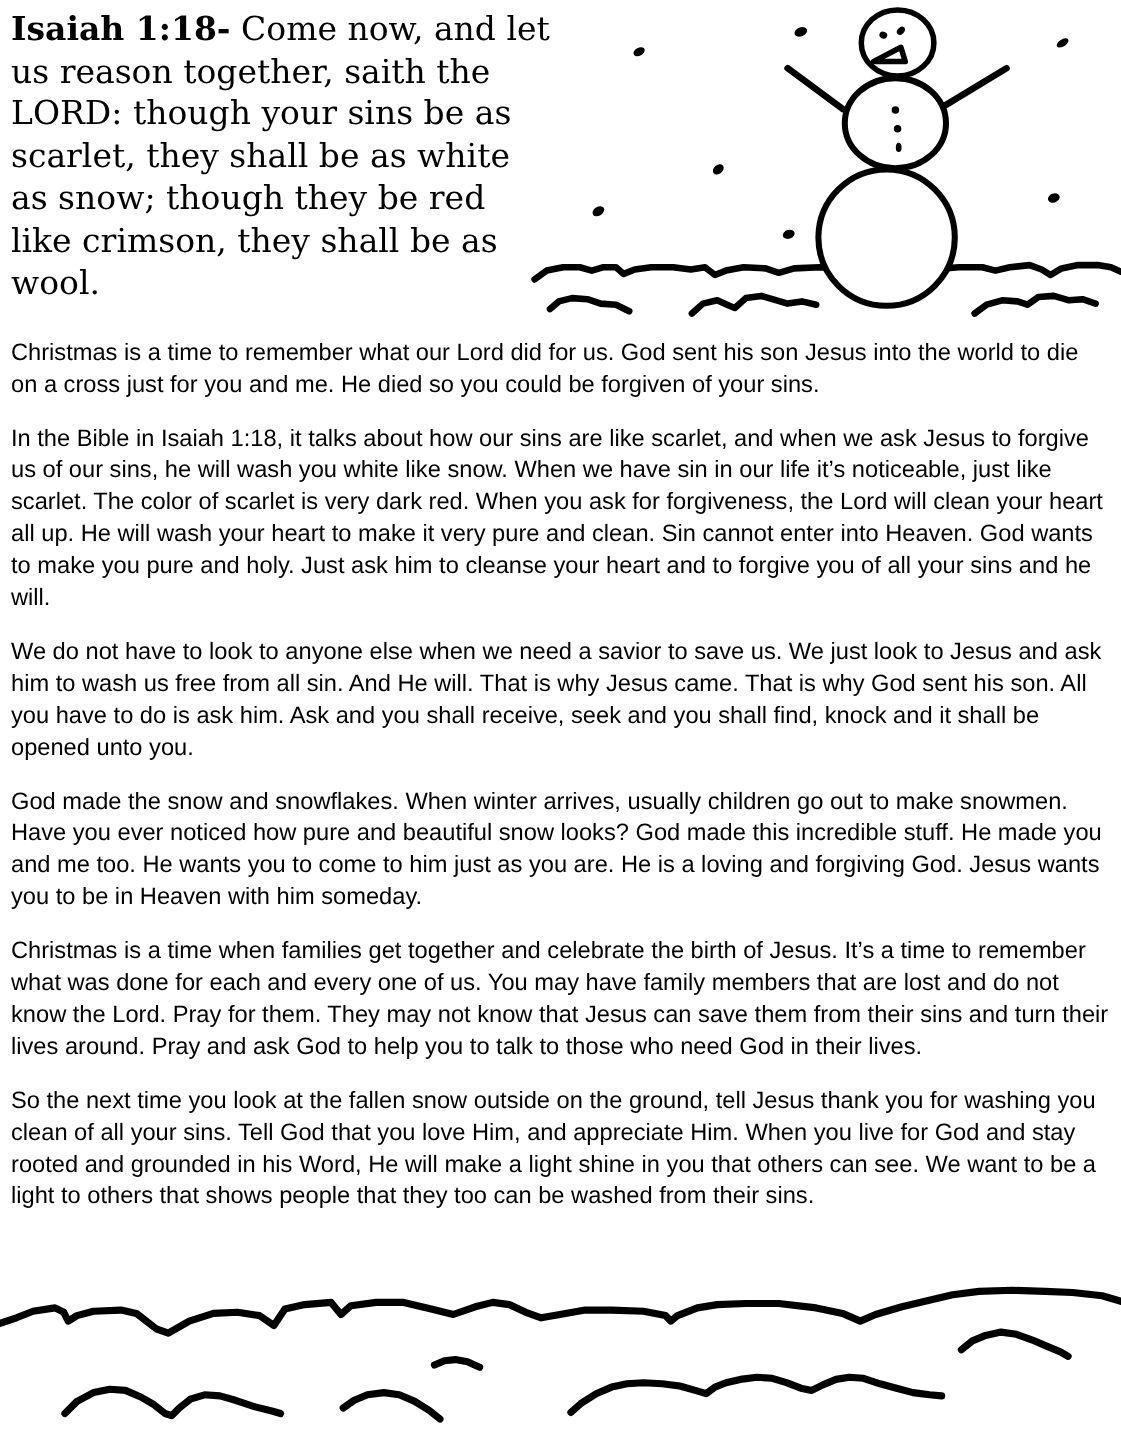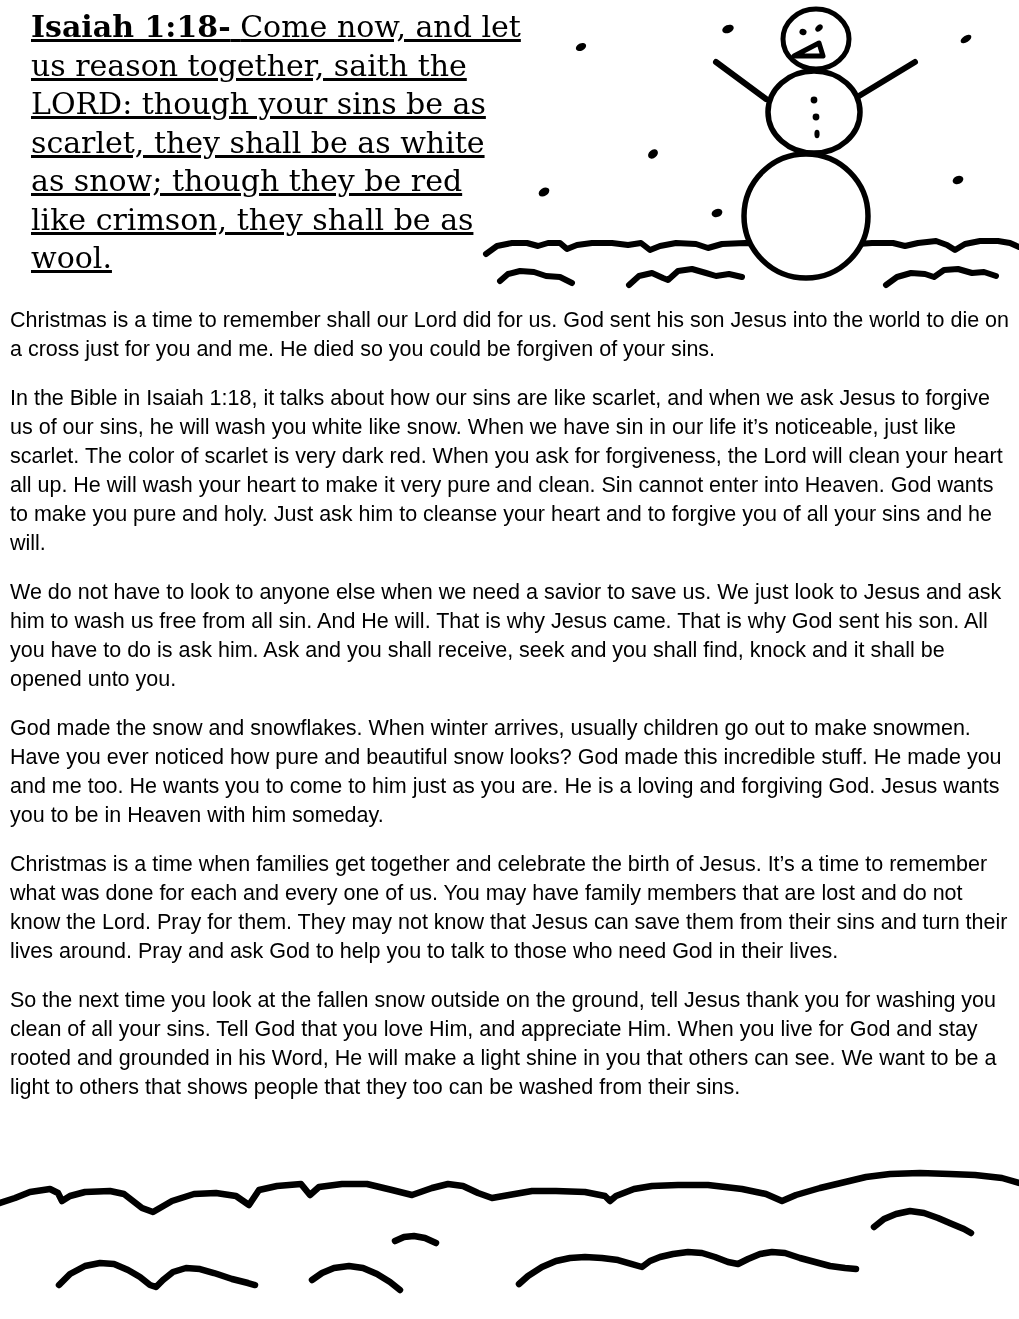--- a/index.html
+++ b/index.html
@@ -12,28 +12,27 @@
     color: #000000;
   }
   .drawing-layer {
     position: absolute;
     left: 0; top: 0;
     width: 1019px; height: 1319px;
     pointer-events: none;
   }
   .verse-block {
     position: absolute;
-    left: 31px;
+    left: 10px;
     top: 8px;
     width: 492px;
     font-family: "DejaVu Serif", serif;
     font-size: 30px;
     line-height: 38.5px;
     color: #000000;
-    text-decoration: underline;
   }
   .verse-ref { font-weight: bold; }
   .body-block {
     position: absolute;
     left: 10px;
     top: 306px;
     width: 1000px;
     font-family: "Liberation Sans", sans-serif;
     font-size: 21.5px;
     line-height: 29px;
@@ -60,21 +59,21 @@
 <body>
 
 <div class="page">
 
   <div class="verse-block">
     <span class="verse-ref">Isaiah 1:18-</span>
     <span>Come now, and let us reason together, saith the LORD: though your sins be as scarlet, they shall be as white as snow; though they be red like crimson, they shall be as wool.</span>
   </div>
 
   <div class="body-block">
-    <p>Christmas is a time to remember shall our Lord did for us. God sent his son Jesus into the world to die on a cross just for you and me. He died so you could be forgiven of your sins.</p>
+    <p>Christmas is a time to remember what our Lord did for us. God sent his son Jesus into the world to die on a cross just for you and me. He died so you could be forgiven of your sins.</p>
     <p>In the Bible in Isaiah 1:18, it talks about how our sins are like scarlet, and when we ask Jesus to forgive us of our sins, he will wash you white like snow. When we have sin in our life it’s noticeable, just like scarlet. The color of scarlet is very dark red. When you ask for forgiveness, the Lord will clean your heart all up. He will wash your heart to make it very pure and clean. Sin cannot enter into Heaven. God wants to make you pure and holy. Just ask him to cleanse your heart and to forgive you of all your sins and he will.</p>
     <p>We do not have to look to anyone else when we need a savior to save us. We just look to Jesus and ask him to wash us free from all sin. And He will. That is why Jesus came. That is why God sent his son. All you have to do is ask him. Ask and you shall receive, seek and you shall find, knock and it shall be opened unto you.</p>
     <p>God made the snow and snowflakes. When winter arrives, usually children go out to make snowmen. Have you ever noticed how pure and beautiful snow looks? God made this incredible stuff. He made you and me too. He wants you to come to him just as you are. He is a loving and forgiving God. Jesus wants you to be in Heaven with him someday.</p>
     <p>Christmas is a time when families get together and celebrate the birth of Jesus. It’s a time to remember what was done for each and every one of us. You may have family members that are lost and do not know the Lord. Pray for them. They may not know that Jesus can save them from their sins and turn their lives around. Pray and ask God to help you to talk to those who need God in their lives.</p>
     <p>So the next time you look at the fallen snow outside on the ground, tell Jesus thank you for washing you clean of all your sins. Tell God that you love Him, and appreciate Him.  When you live for God and stay rooted and grounded in his Word, He will make a light shine in you that others can see. We want to be a light to others that shows people that they too can be washed from their sins.</p>
   </div>
 
   <svg class="drawing-layer" viewBox="0 0 1019 1319">
 
     <g>

